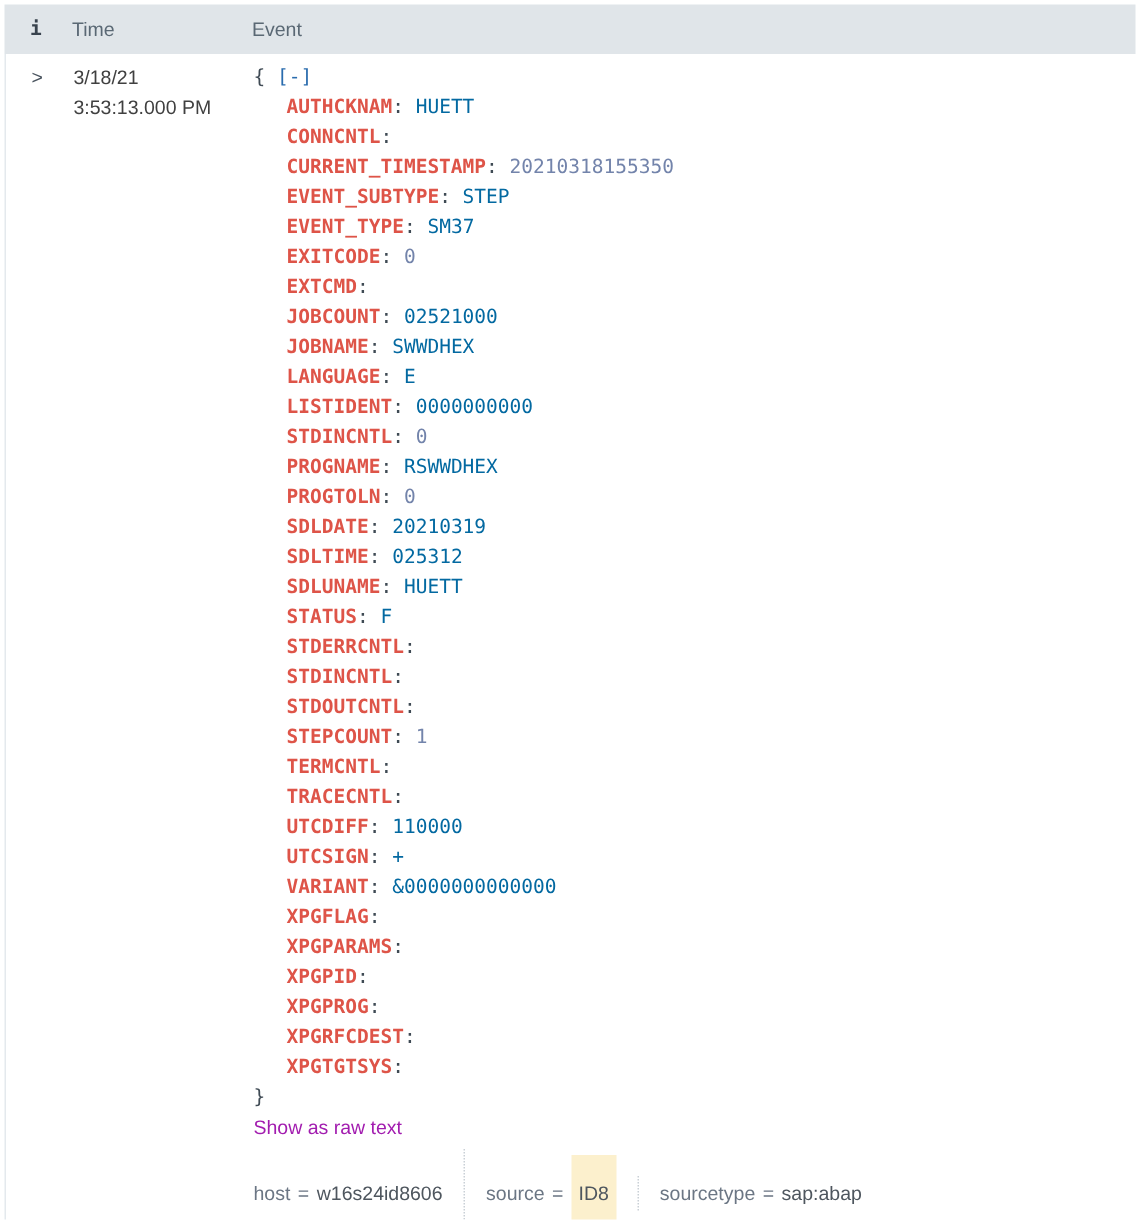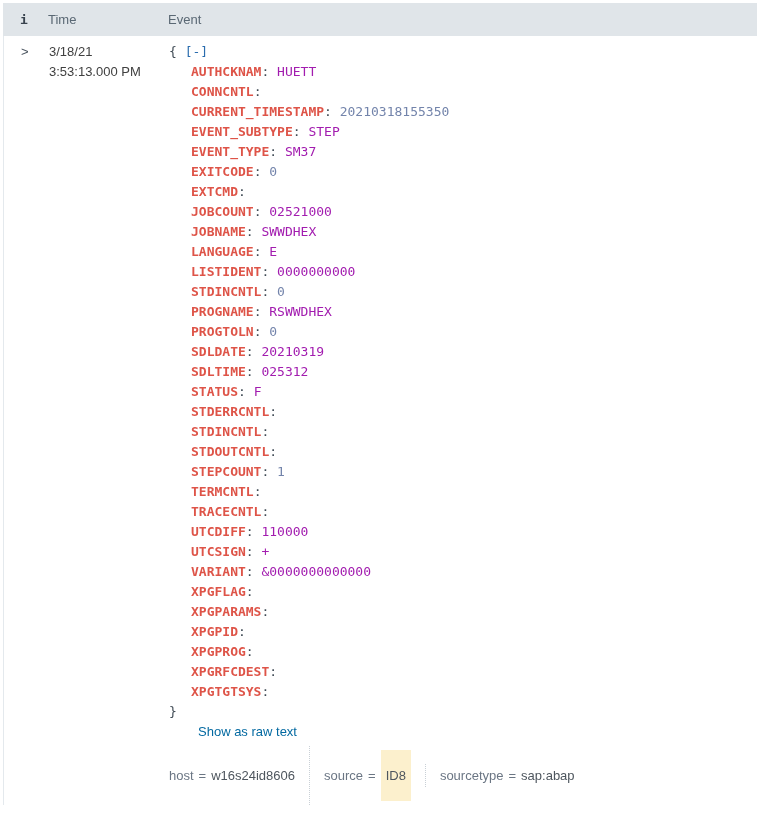--- a/index.html
+++ b/index.html
@@ -32,28 +32,28 @@
   .col-event { flex: 1; }
 
   
   .json {
     font-family: "DejaVu Sans Mono", monospace;
     font-size: 13px; line-height: 20px; color: #3f4a54;
   }
   .json .field-line { padding-left: 22px; white-space: pre; }
   .json .k { color: #de5448; font-weight: bold; }
   .json .colon { color: #3f4a54; }
-  .json .v.string { color: #a21caf; }
+  .json .v.string { color: #0369a1; }
   .json .v.number { color: #7384ab; }
   .json .brace { color: #3f4a54; }
   .json .toggle { color: #2a6cae; cursor: pointer; }
 
   .raw-link {
     display: inline-block; line-height: 20px;
-    color: #0369a1; text-decoration: none; cursor: pointer; margin-left: 29px;
+    color: #a21caf; text-decoration: none; cursor: pointer;
   }
 
   
   .field-bar { display: flex; align-items: center; margin-top: 4px; color: #6b7684; }
   .footer-field { padding: 4px 14px; display: flex; align-items: center; }
   .footer-field:first-child { padding-left: 0; }
   .footer-field + .footer-field { border-left: 1px dotted #c9d0d6; }
   .footer-field .eq { margin: 0 5px; color: #6b7684; }
   .footer-field .fval { color: #4e565e; cursor: pointer; }
   .footer-field .fval.highlighted { background: #fcf0cd; padding: 18px 5px; }
@@ -91,20 +91,21 @@
             <div class="line field-line"><span class="k">EXTCMD</span><span class="colon">:</span></div>
             <div class="line field-line"><span class="k">JOBCOUNT</span><span class="colon">:</span> <span class="v string">02521000</span></div>
             <div class="line field-line"><span class="k">JOBNAME</span><span class="colon">:</span> <span class="v string">SWWDHEX</span></div>
             <div class="line field-line"><span class="k">LANGUAGE</span><span class="colon">:</span> <span class="v string">E</span></div>
             <div class="line field-line"><span class="k">LISTIDENT</span><span class="colon">:</span> <span class="v string">0000000000</span></div>
             <div class="line field-line"><span class="k">STDINCNTL</span><span class="colon">:</span> <span class="v number">0</span></div>
             <div class="line field-line"><span class="k">PROGNAME</span><span class="colon">:</span> <span class="v string">RSWWDHEX</span></div>
             <div class="line field-line"><span class="k">PROGTOLN</span><span class="colon">:</span> <span class="v number">0</span></div>
             <div class="line field-line"><span class="k">SDLDATE</span><span class="colon">:</span> <span class="v string">20210319</span></div>
             <div class="line field-line"><span class="k">SDLTIME</span><span class="colon">:</span> <span class="v string">025312</span></div>
+            <div class="line field-line"><span class="k">SDLUNAME</span><span class="colon">:</span> <span class="v string">HUETT</span></div>
             <div class="line field-line"><span class="k">STATUS</span><span class="colon">:</span> <span class="v string">F</span></div>
             <div class="line field-line"><span class="k">STDERRCNTL</span><span class="colon">:</span></div>
             <div class="line field-line"><span class="k">STDINCNTL</span><span class="colon">:</span></div>
             <div class="line field-line"><span class="k">STDOUTCNTL</span><span class="colon">:</span></div>
             <div class="line field-line"><span class="k">STEPCOUNT</span><span class="colon">:</span> <span class="v number">1</span></div>
             <div class="line field-line"><span class="k">TERMCNTL</span><span class="colon">:</span></div>
             <div class="line field-line"><span class="k">TRACECNTL</span><span class="colon">:</span></div>
             <div class="line field-line"><span class="k">UTCDIFF</span><span class="colon">:</span> <span class="v string">110000</span></div>
             <div class="line field-line"><span class="k">UTCSIGN</span><span class="colon">:</span> <span class="v string">+</span></div>
             <div class="line field-line"><span class="k">VARIANT</span><span class="colon">:</span> <span class="v string">&amp;0000000000000</span></div>

